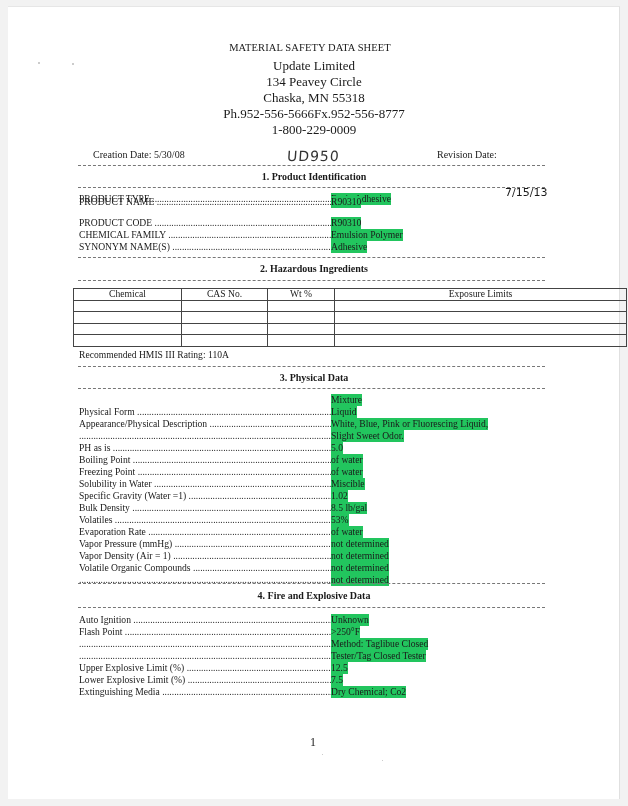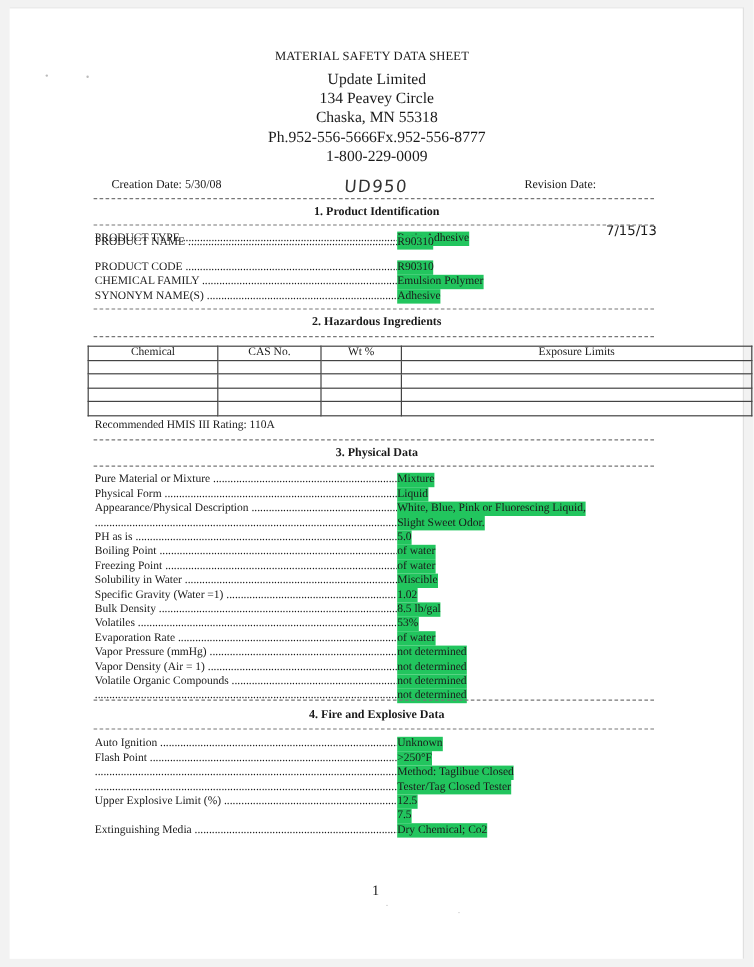--- a/index.html
+++ b/index.html
@@ -115,21 +115,20 @@
   </table>
 
 <div class="abs" style="left:79px;top:349px;font-size:9.6px;">Recommended HMIS III Rating: 110A</div>
 
 <div class="dash" style="top:366px;"></div>
 <div class="section-title" style="top:372px;">3.  Physical Data</div>
 <div class="dash" style="top:388px;"></div>
 
 <div id="phys-rows">
     <div class="row" style="top: 394px;">
-      <span class="lbl">Pure Material or Mixture</span>
       <span class="val">Mixture</span>
     </div>
     <div class="row" style="top: 406px;">
       <span class="lbl">Physical Form</span>
       <span class="val">Liquid</span>
     </div>
     <div class="row" style="top: 418px;">
       <span class="lbl">Appearance/Physical Description</span>
       <span class="val">White, Blue, Pink or Fluorescing Liquid,</span>
     </div>
@@ -206,20 +205,21 @@
     </div>
     <div class="row" style="top: 650px;">
       <span class="lbl"></span>
       <span class="val">Tester/Tag Closed Tester</span>
     </div>
     <div class="row" style="top: 662px;">
       <span class="lbl">Upper Explosive Limit (%)</span>
       <span class="val">12.5</span>
     </div>
     <div class="row" style="top: 674px;">
+      <span class="lbl">Lower Explosive Limit (%)</span>
       <span class="val">7.5</span>
     </div>
     <div class="row" style="top: 686px;">
       <span class="lbl">Extinguishing Media</span>
       <span class="val">Dry Chemical; Co2</span>
     </div>
   </div>
 
 <div class="abs" style="left:310px;top:735px;font-size:12px;">1</div>
 <div class="speck" style="left:322px;top:754px;width:1px;height:1px;"></div>

